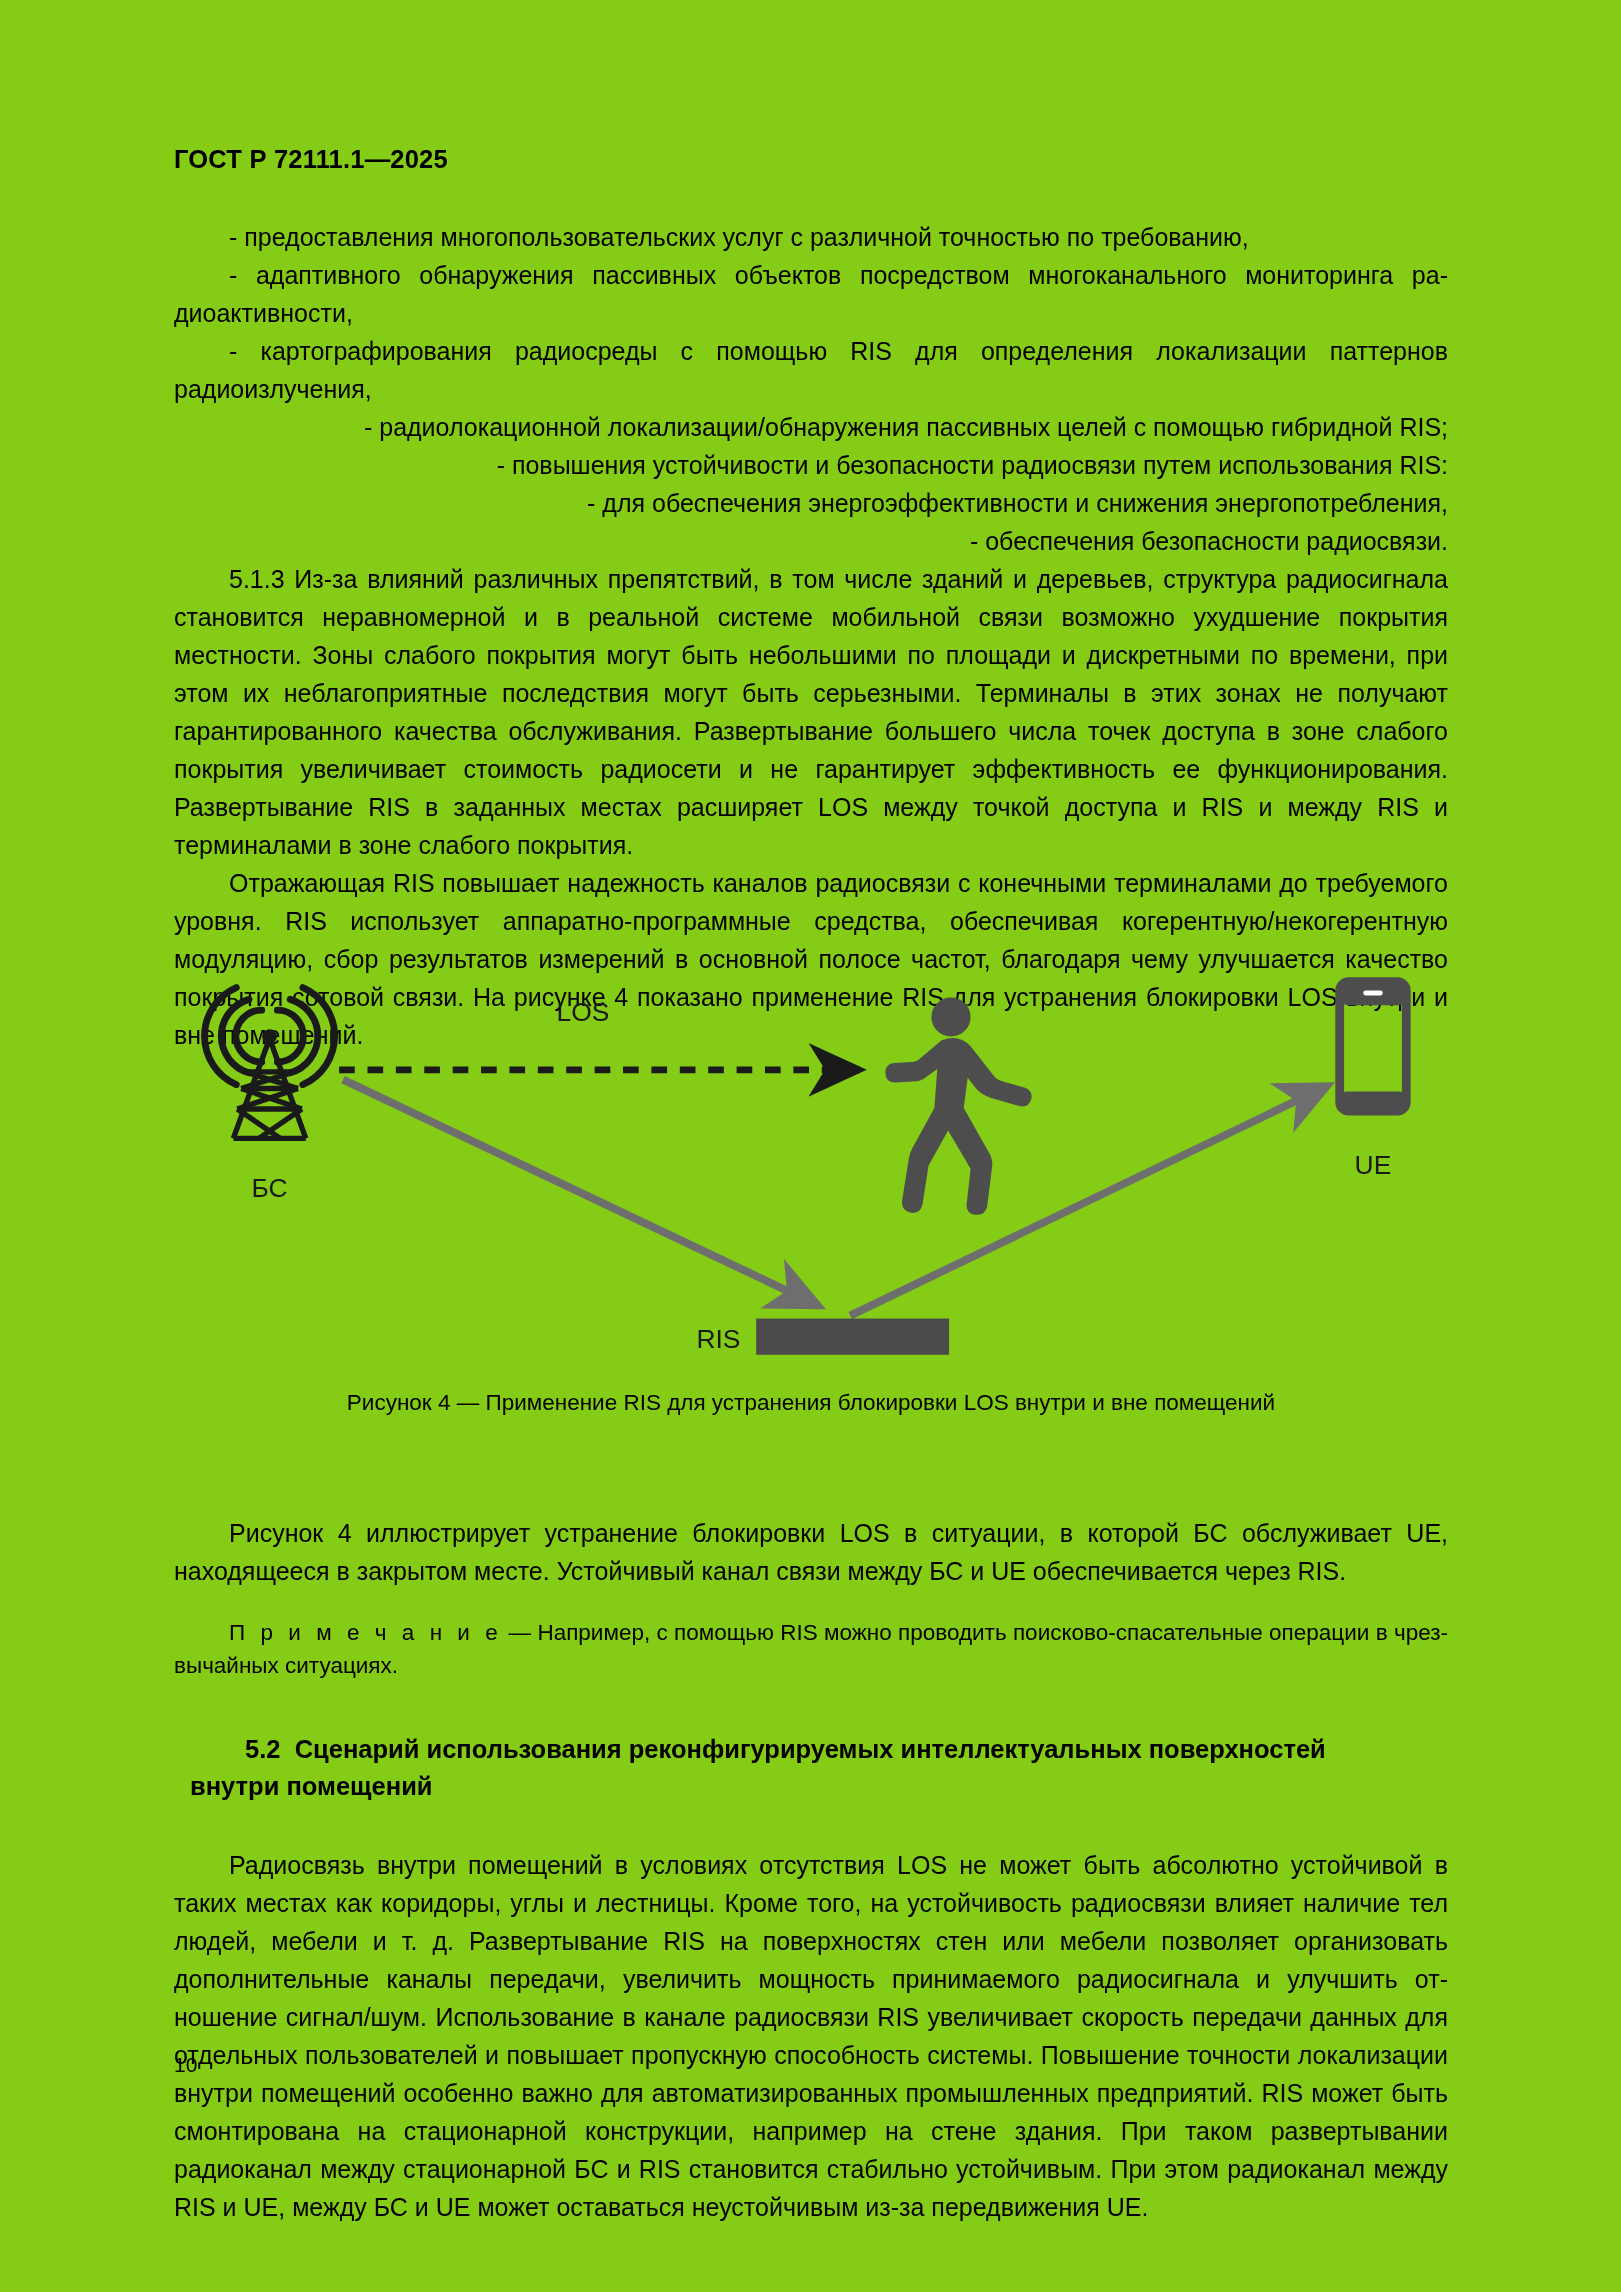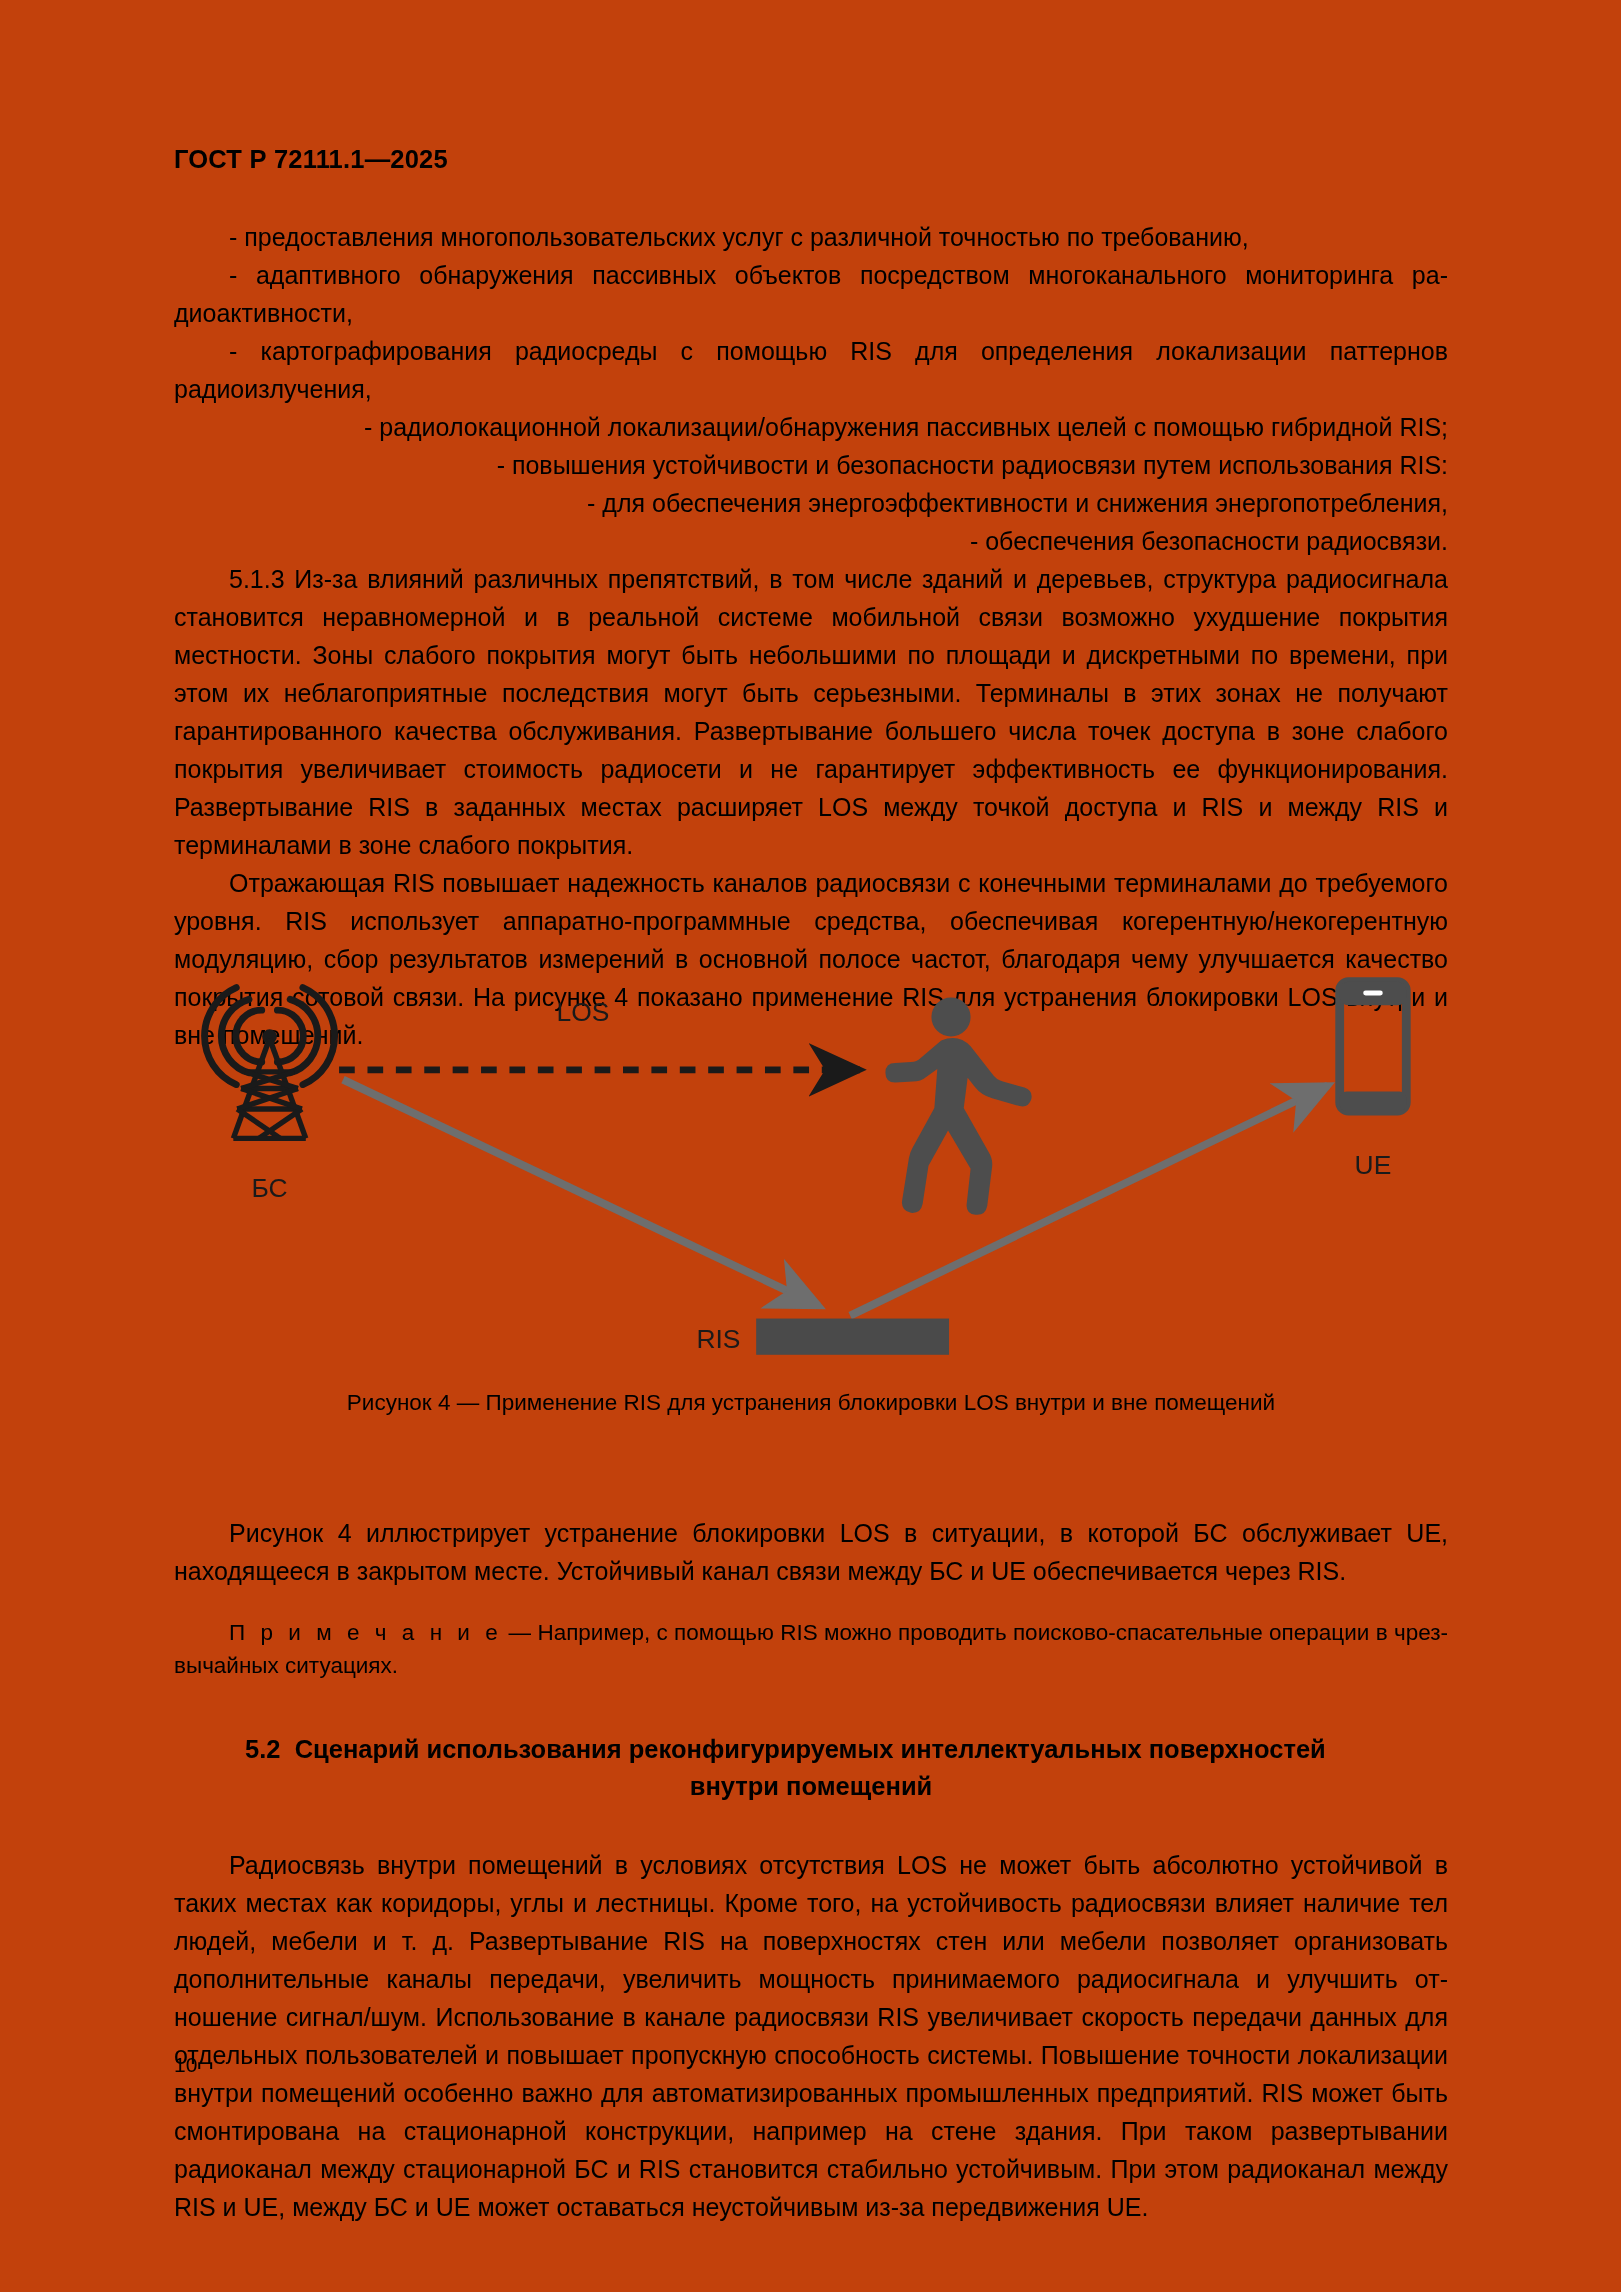--- a/index.html
+++ b/index.html
@@ -10,21 +10,21 @@
   }
   body {
     font-family: "Liberation Sans", sans-serif;
     color: #000000;
   }
   .page {
     position: relative;
     width: 1621px;
     height: 2293px;
     margin: 0 auto;
-    background: #c2410c;
+    background: #84cc16;
     overflow: hidden;
     box-sizing: border-box;
   }
   
   .doc-header {
     position: absolute;
     left: 174px;
     top: 145px;
     font-size: 25.5px;
     font-weight: bold;
@@ -95,21 +95,20 @@
     margin: 16px;
     font-size: 25.5px;
     line-height: 37px;
     font-weight: bold;
     text-indent: 55px;
     text-align: left;
   }
   h2.section-heading .h-line2 {
     display: block;
     text-indent: 0;
-    text-align: center;
   }
   
   .page-number {
     position: absolute;
     left: 174px;
     top: 2053px;
     font-size: 21px;
   }
   .gap-m { height: 25.5px; }
   .gap-l { height: 33px; }

